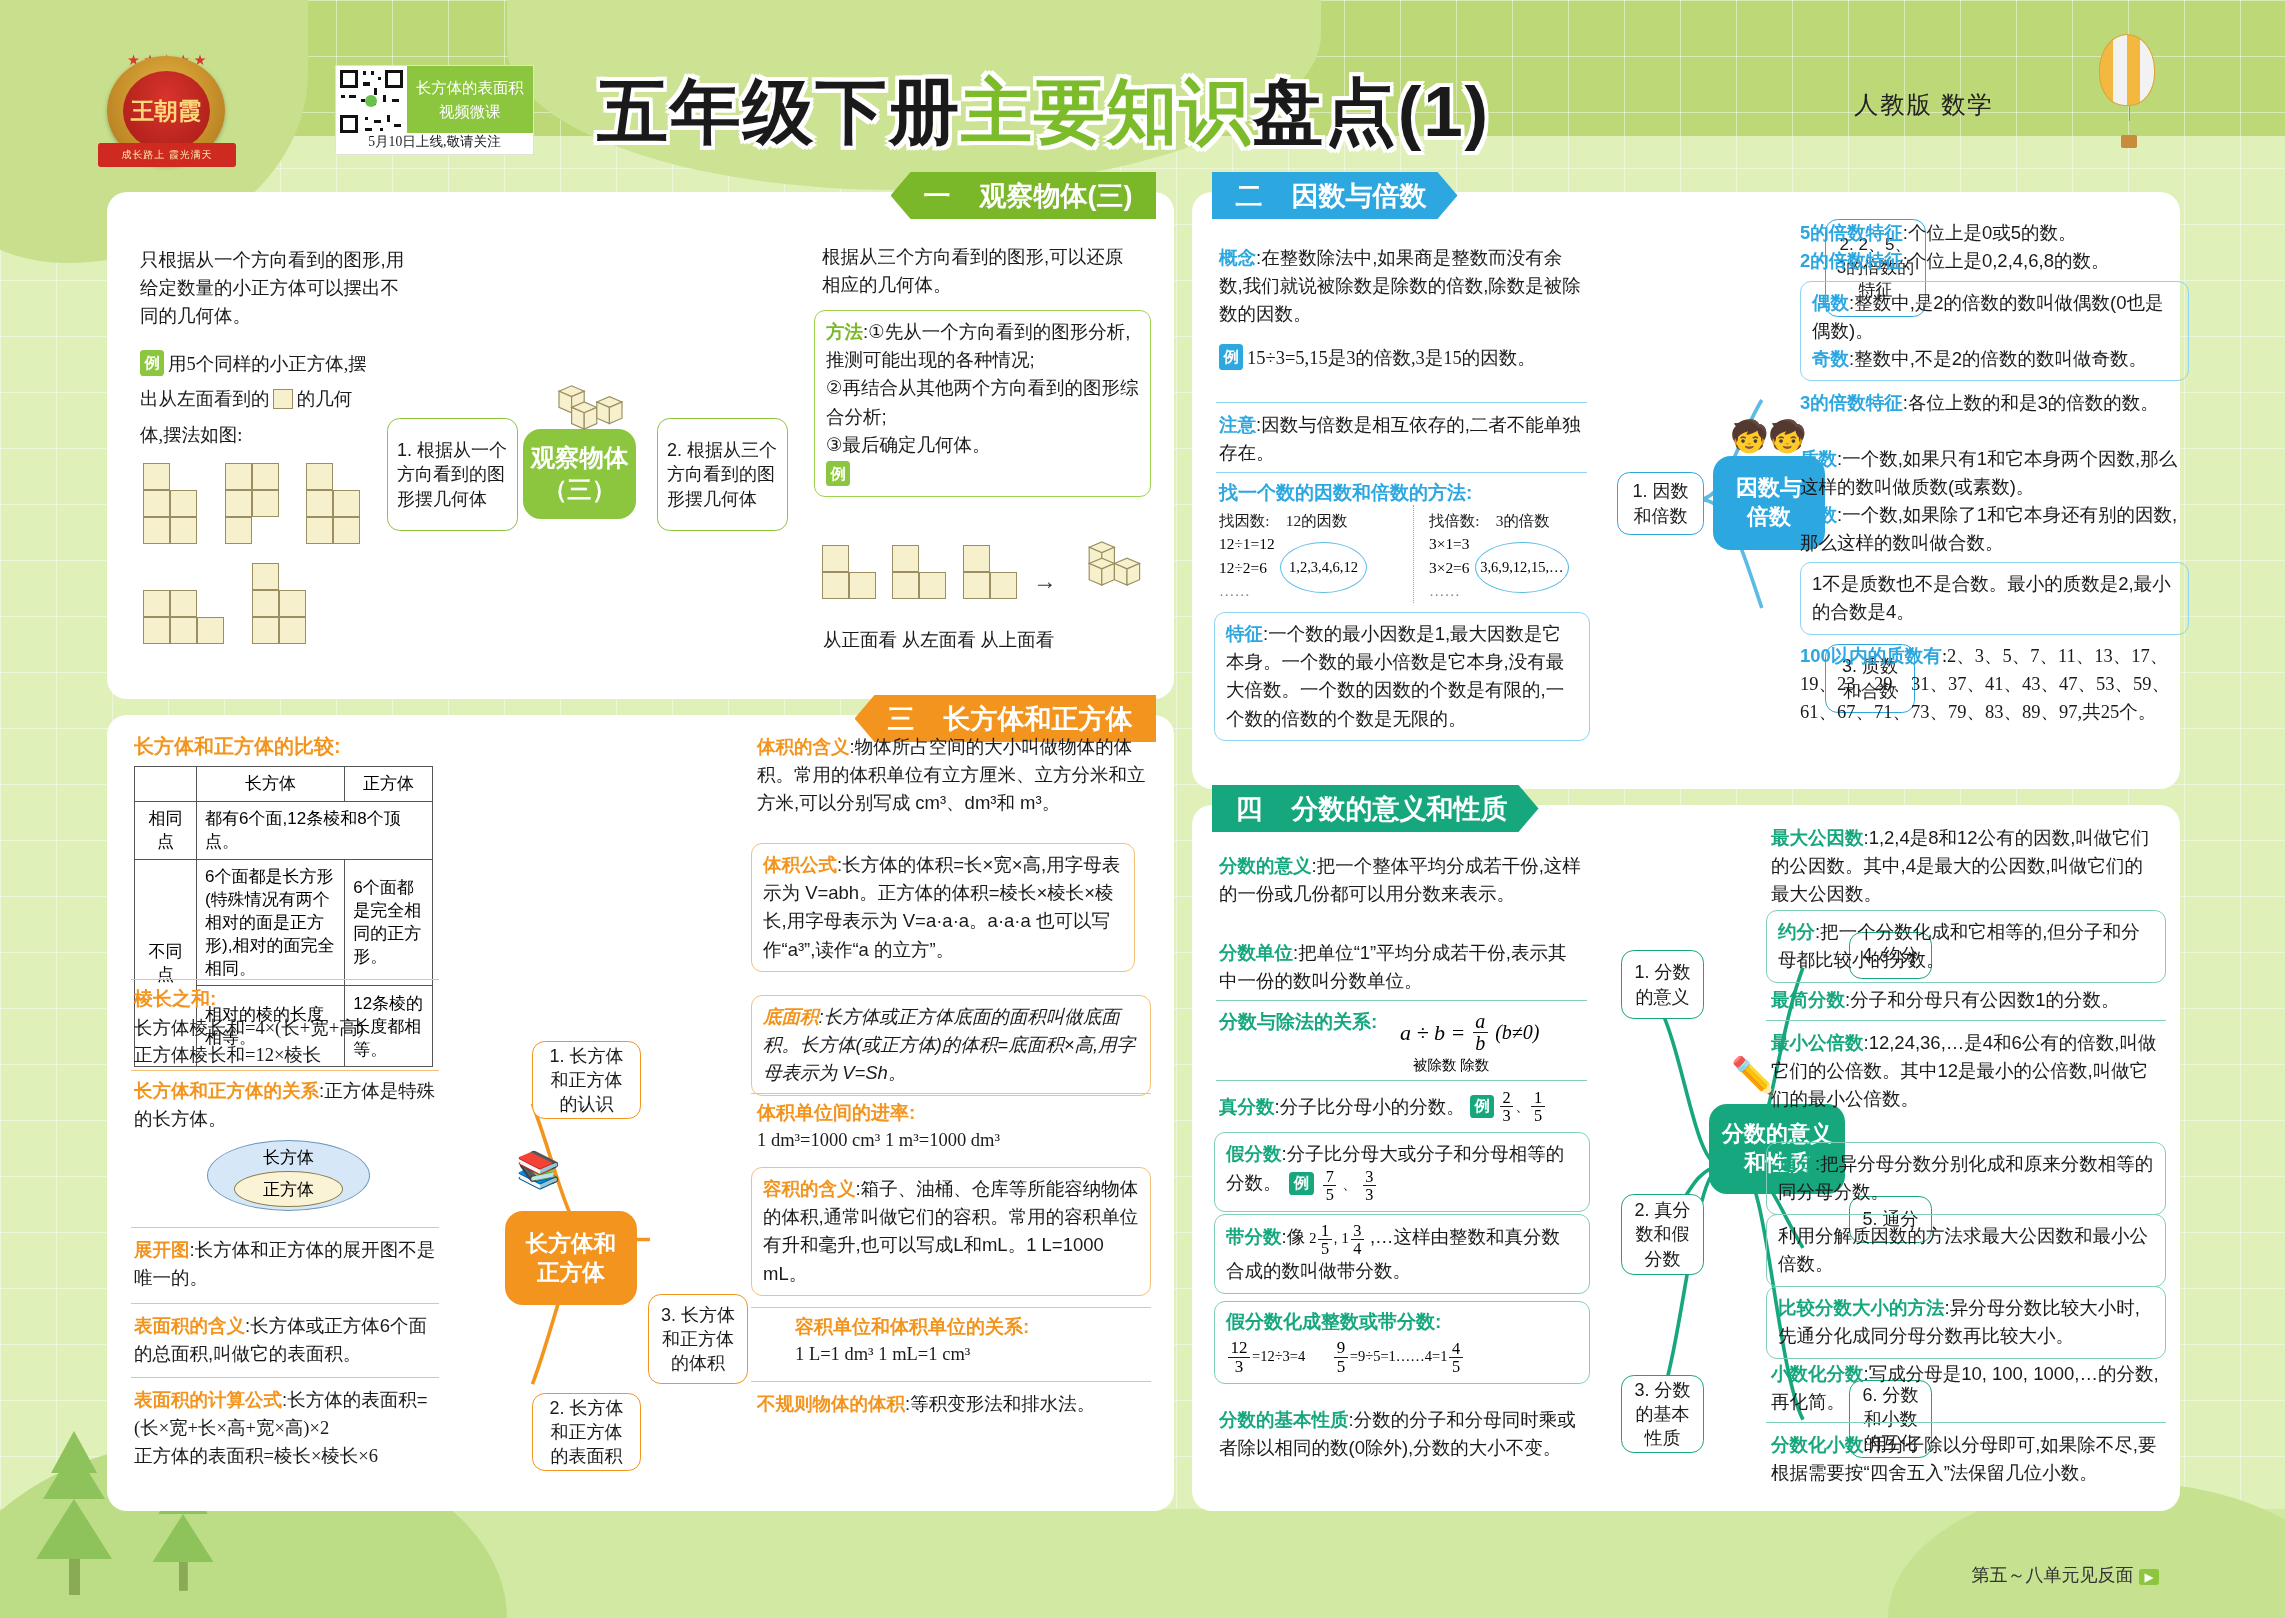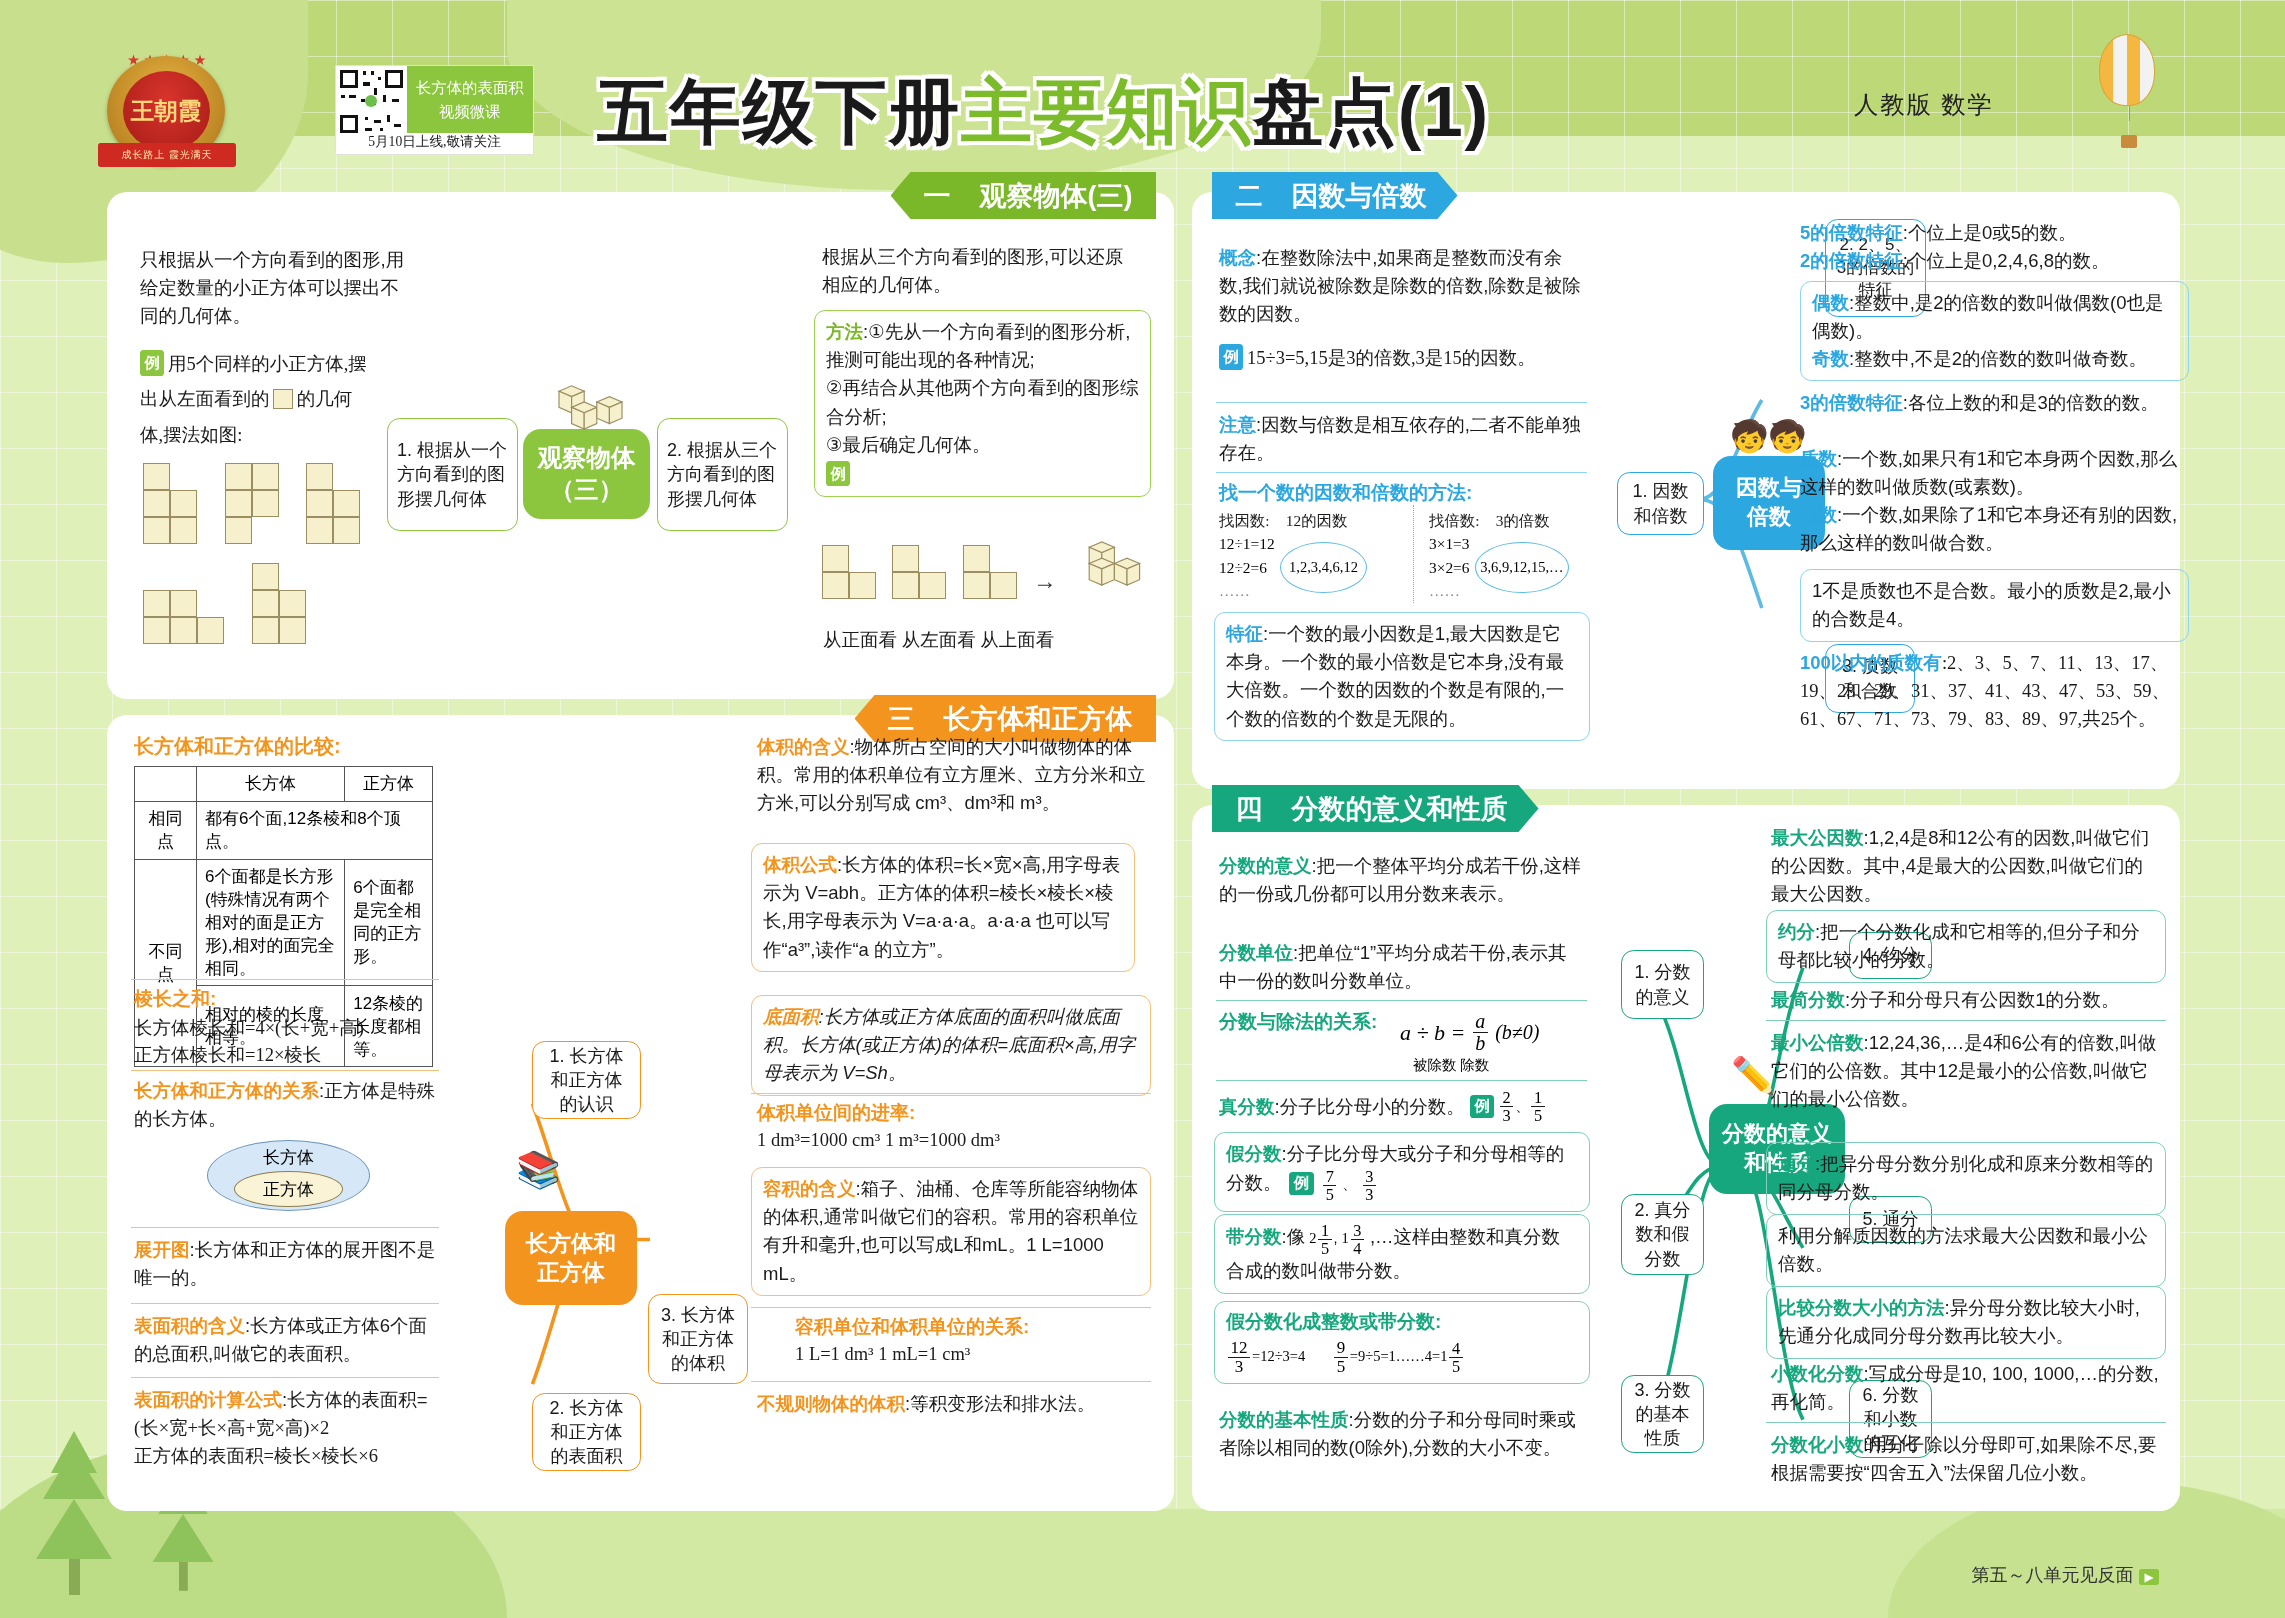--- a/index.html
+++ b/index.html
@@ -351,21 +351,21 @@
           <div class="sq"></div>
         </div>
     </div>
   </div>
 
   <svg class="conn" style="left:271px; top:109px;" width="470" height="299" viewBox="0 0 520 330">
     <path d="M20 200 C 60 200, 70 200, 90 200" stroke="#8cc63f" stroke-width="8" fill="none"></path>
     <path d="M210 200 C 240 200, 250 200, 275 200" stroke="#8cc63f" stroke-width="8" fill="none"></path>
   </svg>
   <div class="node green" style="left:280px; top:226px; width:131px; height:113px;">1. 根据从一个方向看到的图形摆几何体</div>
-  <div class="hub green" style="left:416px; top:237px; width:127px; height:90px;">
+  <div class="hub green" style="left:416px; top:237px; width:113px; height:90px;">
     <span style="white-space:pre-line;">观察物体
 （三）</span>
   </div>
   <div class="node green" style="left:550px; top:226px; width:131px; height:113px;">2. 根据从三个方向看到的图形摆几何体</div>
 
   <div style="position:absolute; left:434px; top:192px;">
     <svg width="90" height="54" viewBox="0 0 100 60">
       <g fill="#f7f0cd" stroke="#9a8e62" stroke-width="1.3">
         <polygon points="20,8 34,2 48,8 34,14"></polygon>
           <polygon points="20,8 34,14 34,32 20,26"></polygon>
@@ -507,21 +507,21 @@
 <div style="position:absolute; left:1800px; top:219px; width:389px;">
   <div class="blk"><span class="kw-blue">5的倍数特征</span><span>:个位上是0或5的数。</span></div>
   <div class="blk"><span class="kw-blue">2的倍数特征</span><span>:个位上是0,2,4,6,8的数。</span></div>
   <div class="boxed blue" style="margin-top:5.4px;">
     <div class="blk"><span class="kw-blue">偶数</span><span>:整数中,是2的倍数的数叫做偶数(0也是偶数)。</span></div>
     <div class="blk"><span class="kw-blue">奇数</span><span>:整数中,不是2的倍数的数叫做奇数。</span></div>
   </div>
   <div class="blk" style="margin-top:7.2px;"><span class="kw-blue">3的倍数特征</span><span>:各位上数的和是3的倍数的数。</span></div>
   <div class="blk" style="margin-top:28px;"><span class="kw-blue">质数</span><span>:一个数,如果只有1和它本身两个因数,那么这样的数叫做质数(或素数)。</span></div>
   <div class="blk"><span class="kw-blue">合数</span><span>:一个数,如果除了1和它本身还有别的因数,那么这样的数叫做合数。</span></div>
-  <div class="boxed blue" style="margin-top:12px;">
+  <div class="boxed blue" style="margin-top:5px;">
     <div class="blk">1不是质数也不是合数。最小的质数是2,最小的合数是4。</div>
   </div>
   <div class="blk" style="margin-top:7.2px;"><span class="kw-blue">100以内的质数有</span><span class="ser">:2、3、5、7、11、13、17、19、23、29、31、37、41、43、47、53、59、61、67、71、73、79、83、89、97,共25个。</span></div>
 </div>
 
 <div class="panel" id="panel-3">
   <div class="sec-tab orange rt" style="right:18px; top:-20px;">
     <span class="num">三</span>
     <span>长方体和正方体</span>
   </div>

